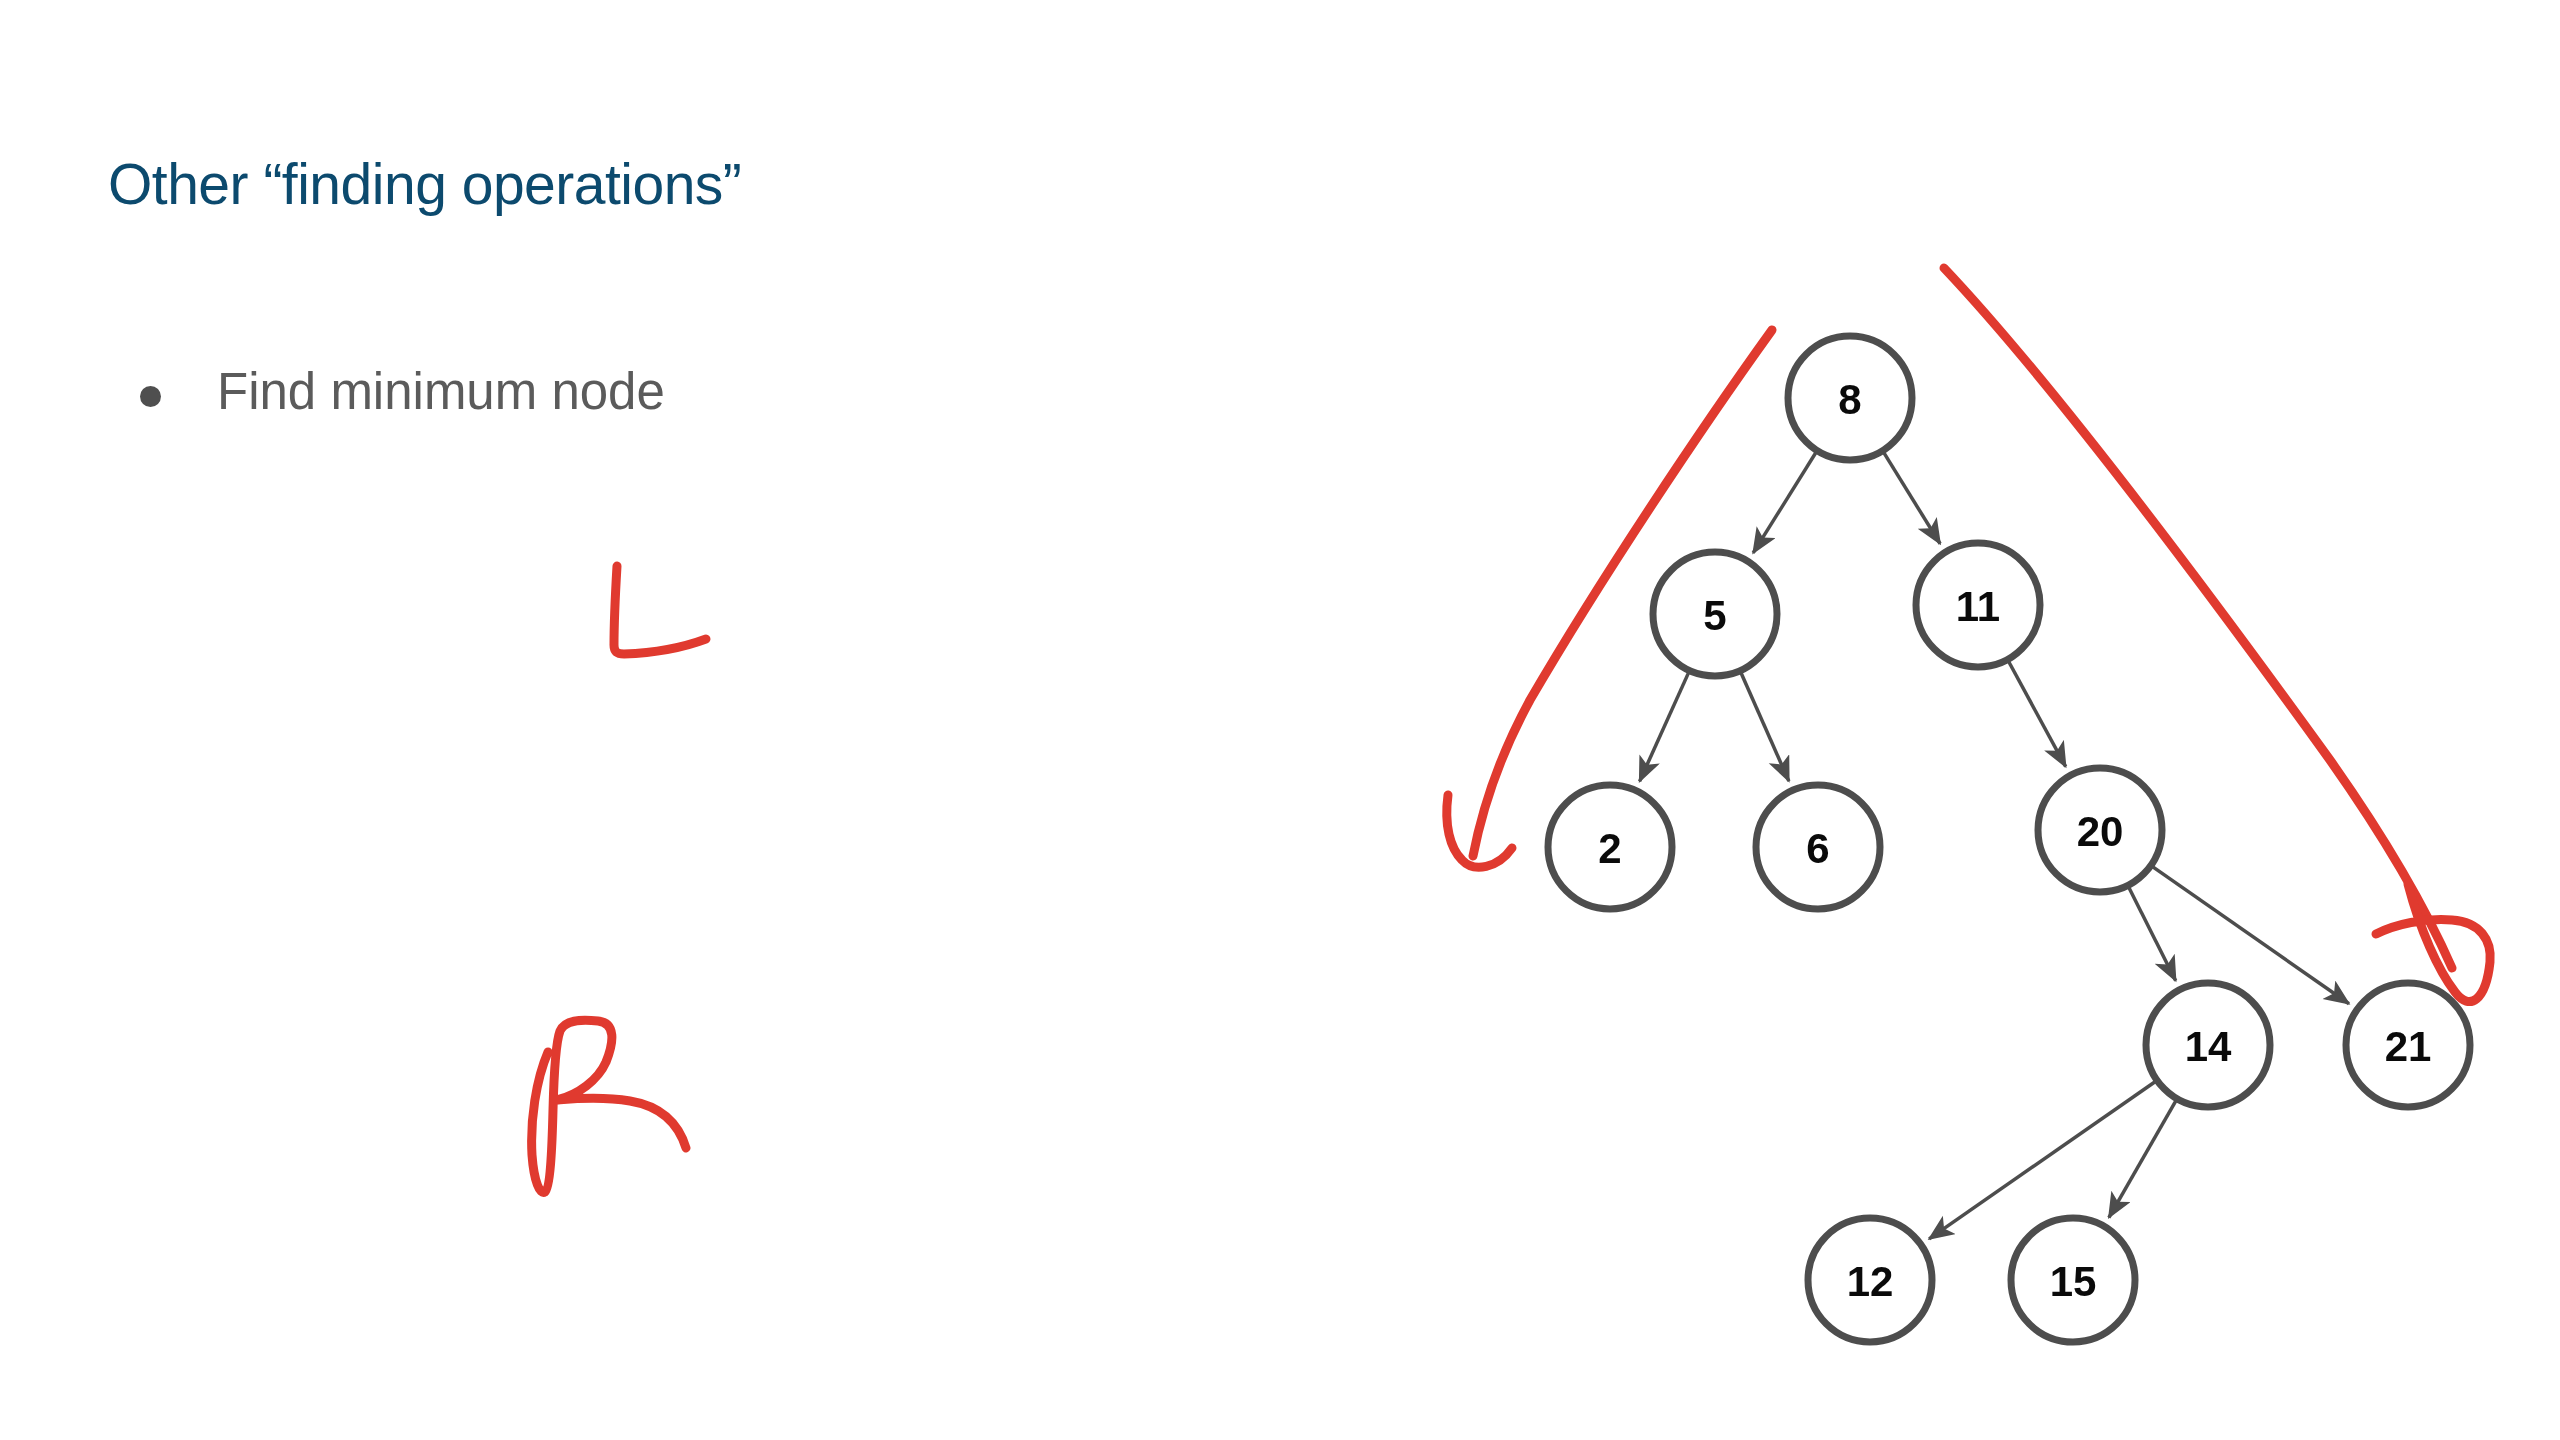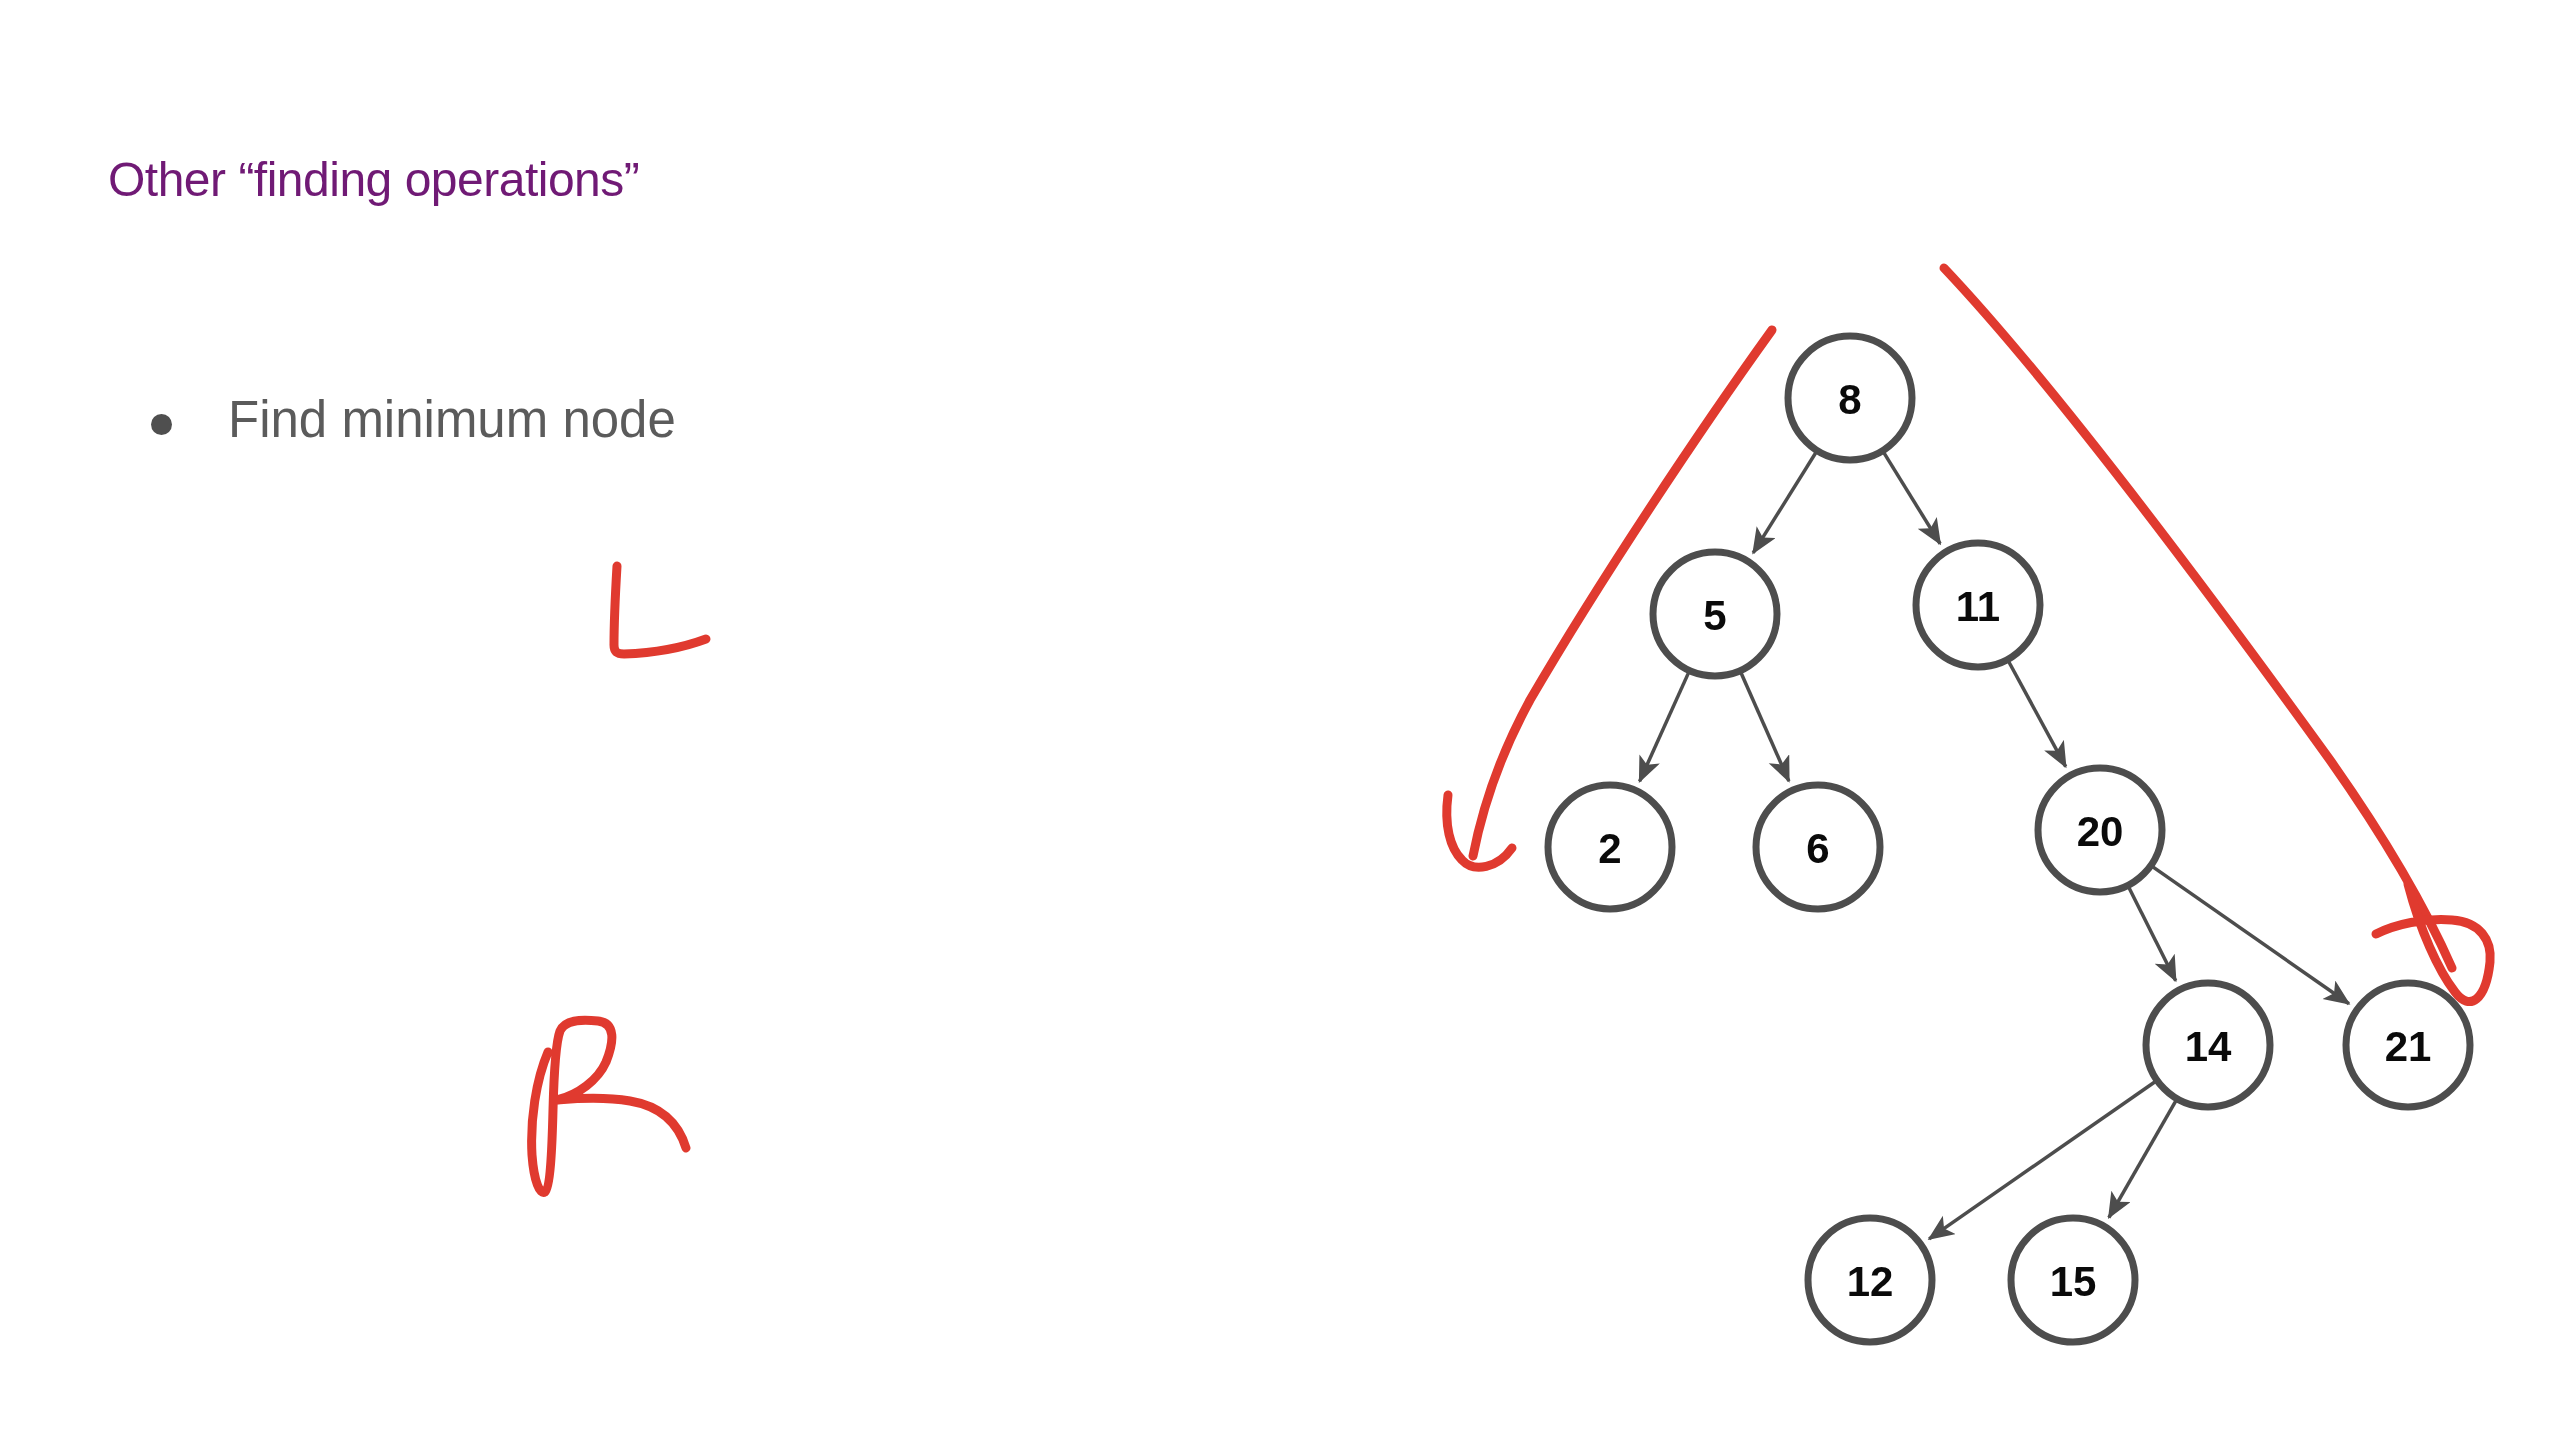--- a/index.html
+++ b/index.html
@@ -16,35 +16,34 @@
     height: 1440px;
     background: #ffffff;
     overflow: hidden;
   }
 
   
   .slide-title {
     position: absolute;
     left: 108px;
     top: 152px;
-    font-size: 48px;
+    font-size: 57px;
     line-height: 1.15;
     font-weight: 400;
-    color: #701a75;
+    color: #0c4a6e;
     letter-spacing: -0.5px;
     white-space: nowrap;
   }
 
   
   .bullet-list {
     position: absolute;
-    left: 151px;
+    left: 140px;
     top: 360px;
     width: 1100px;
-    margin-top: 28px;
   }
   .bullet-item {
     position: relative;
     display: flex;
     align-items: flex-start;
     margin-bottom: 276px;
   }
   .bullet-dot {
     width: 21px;
     height: 21px;

